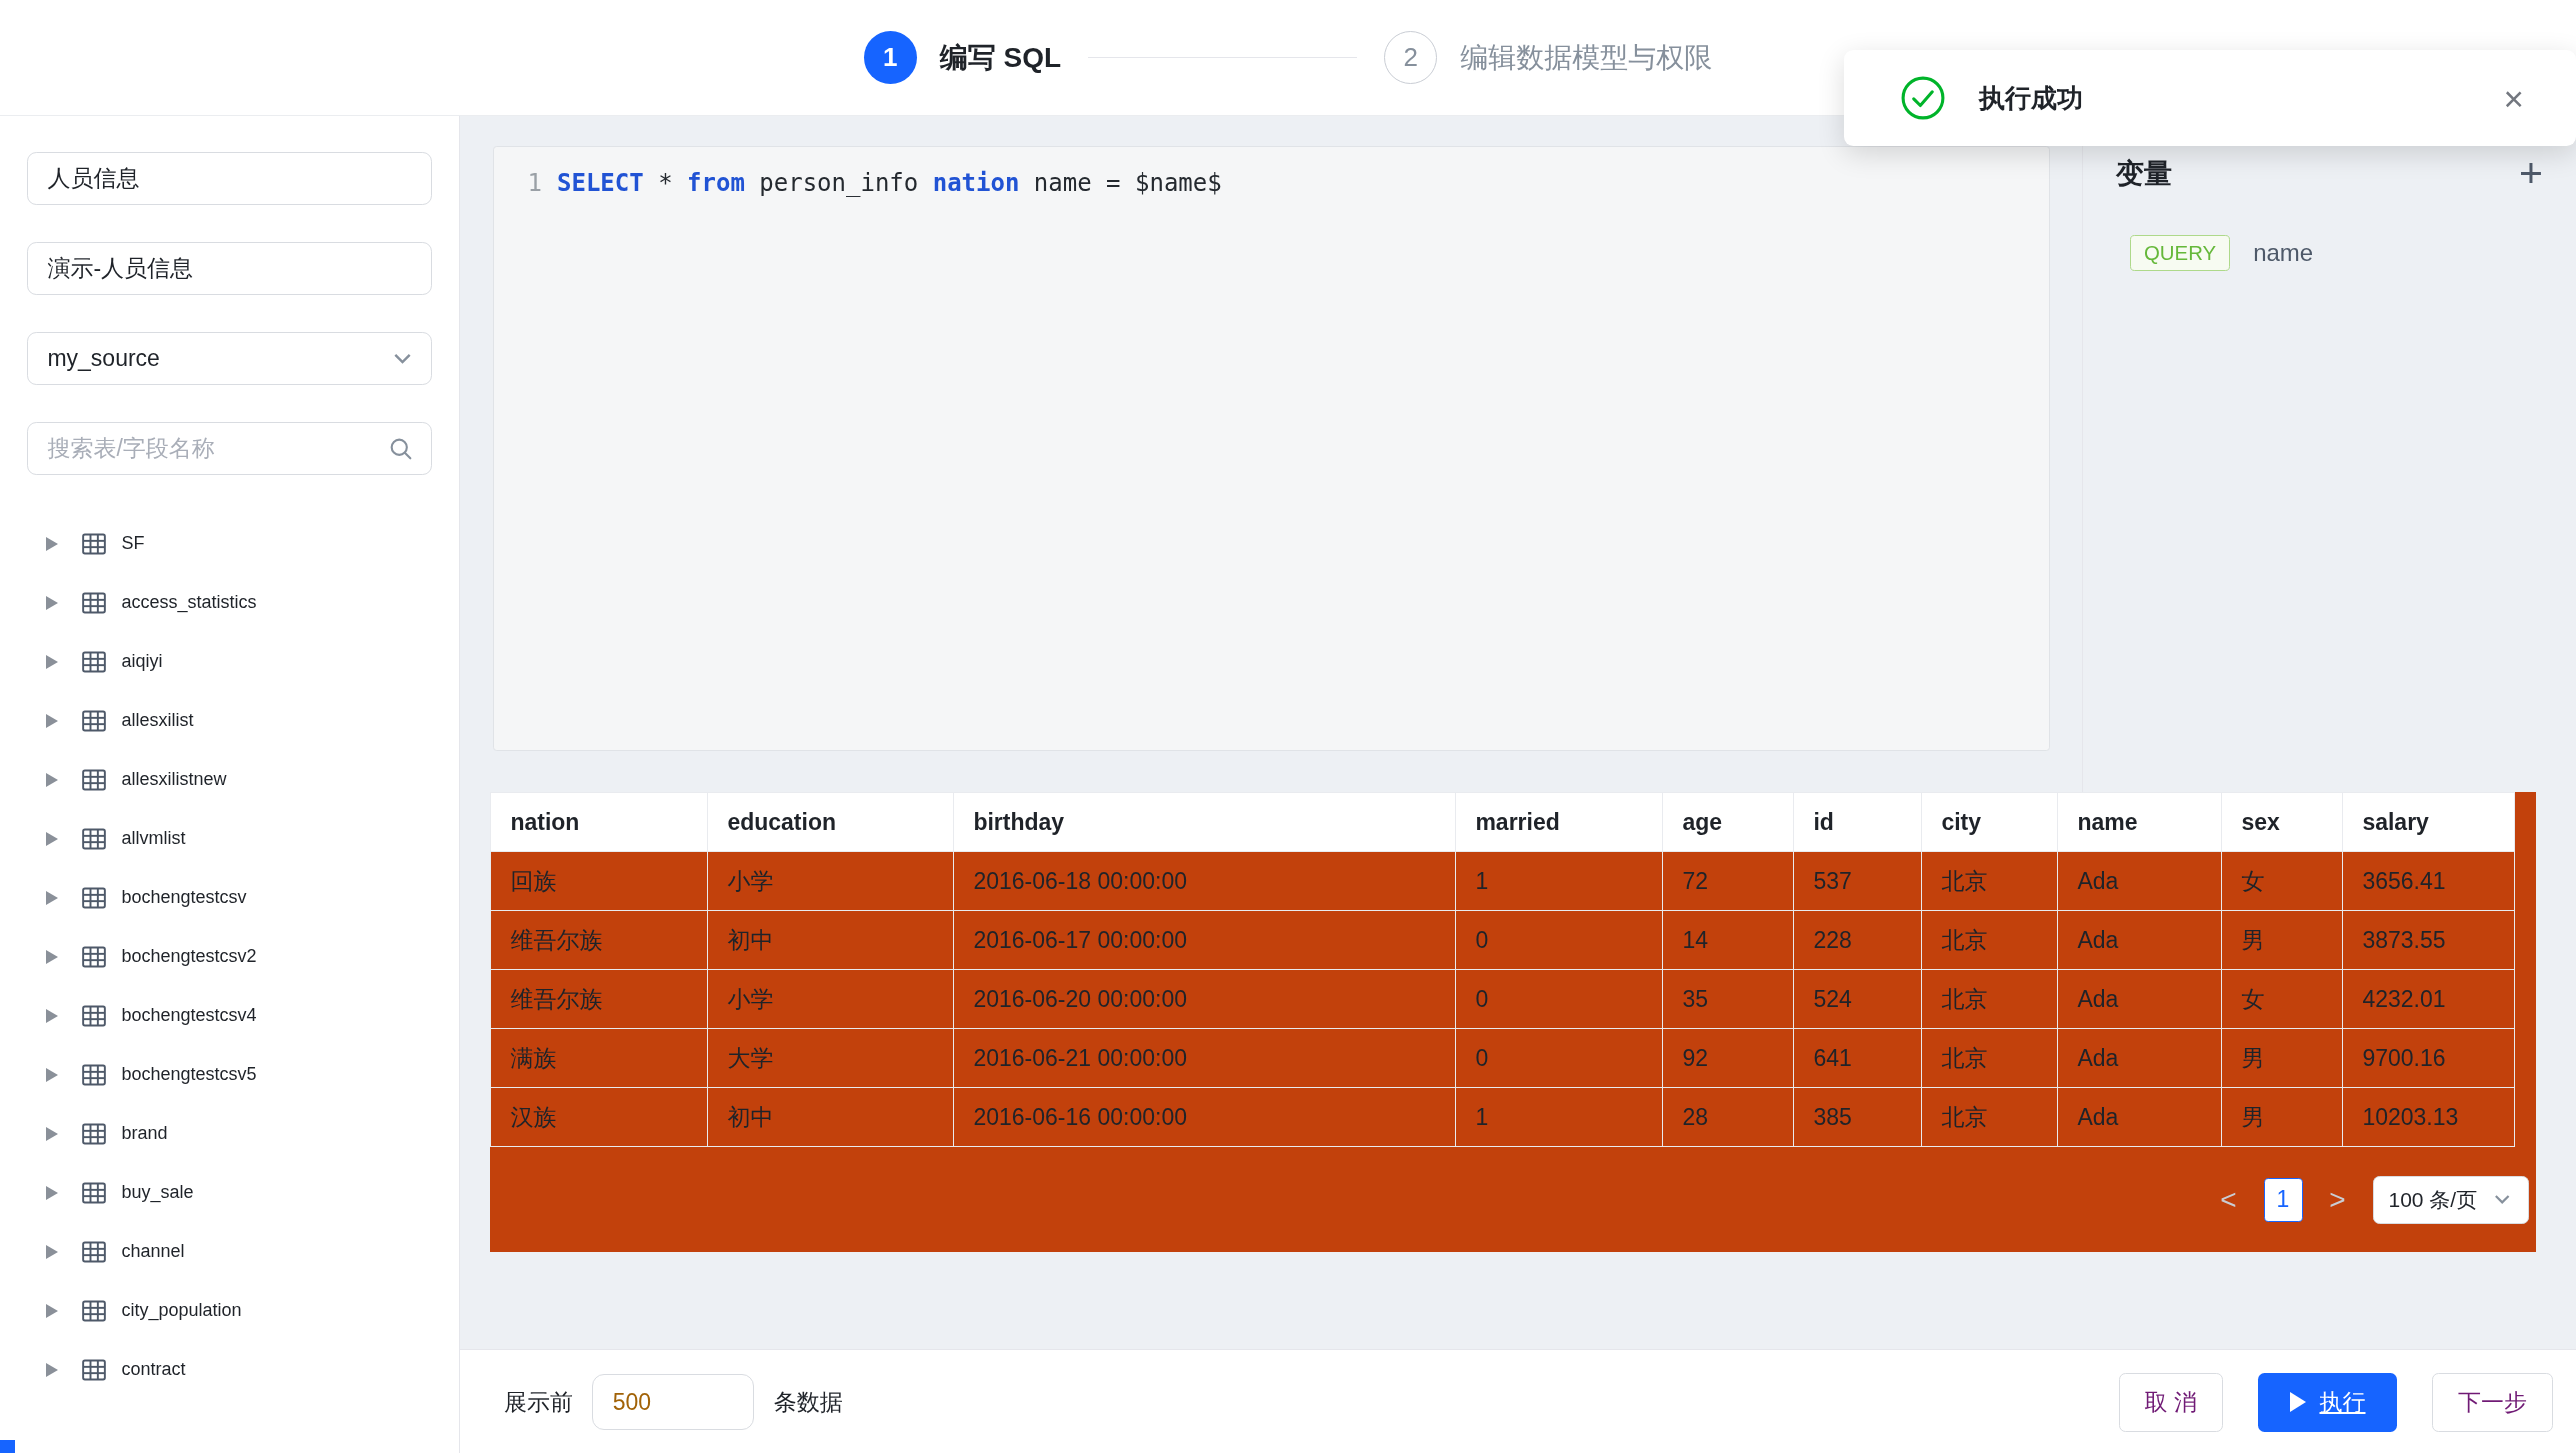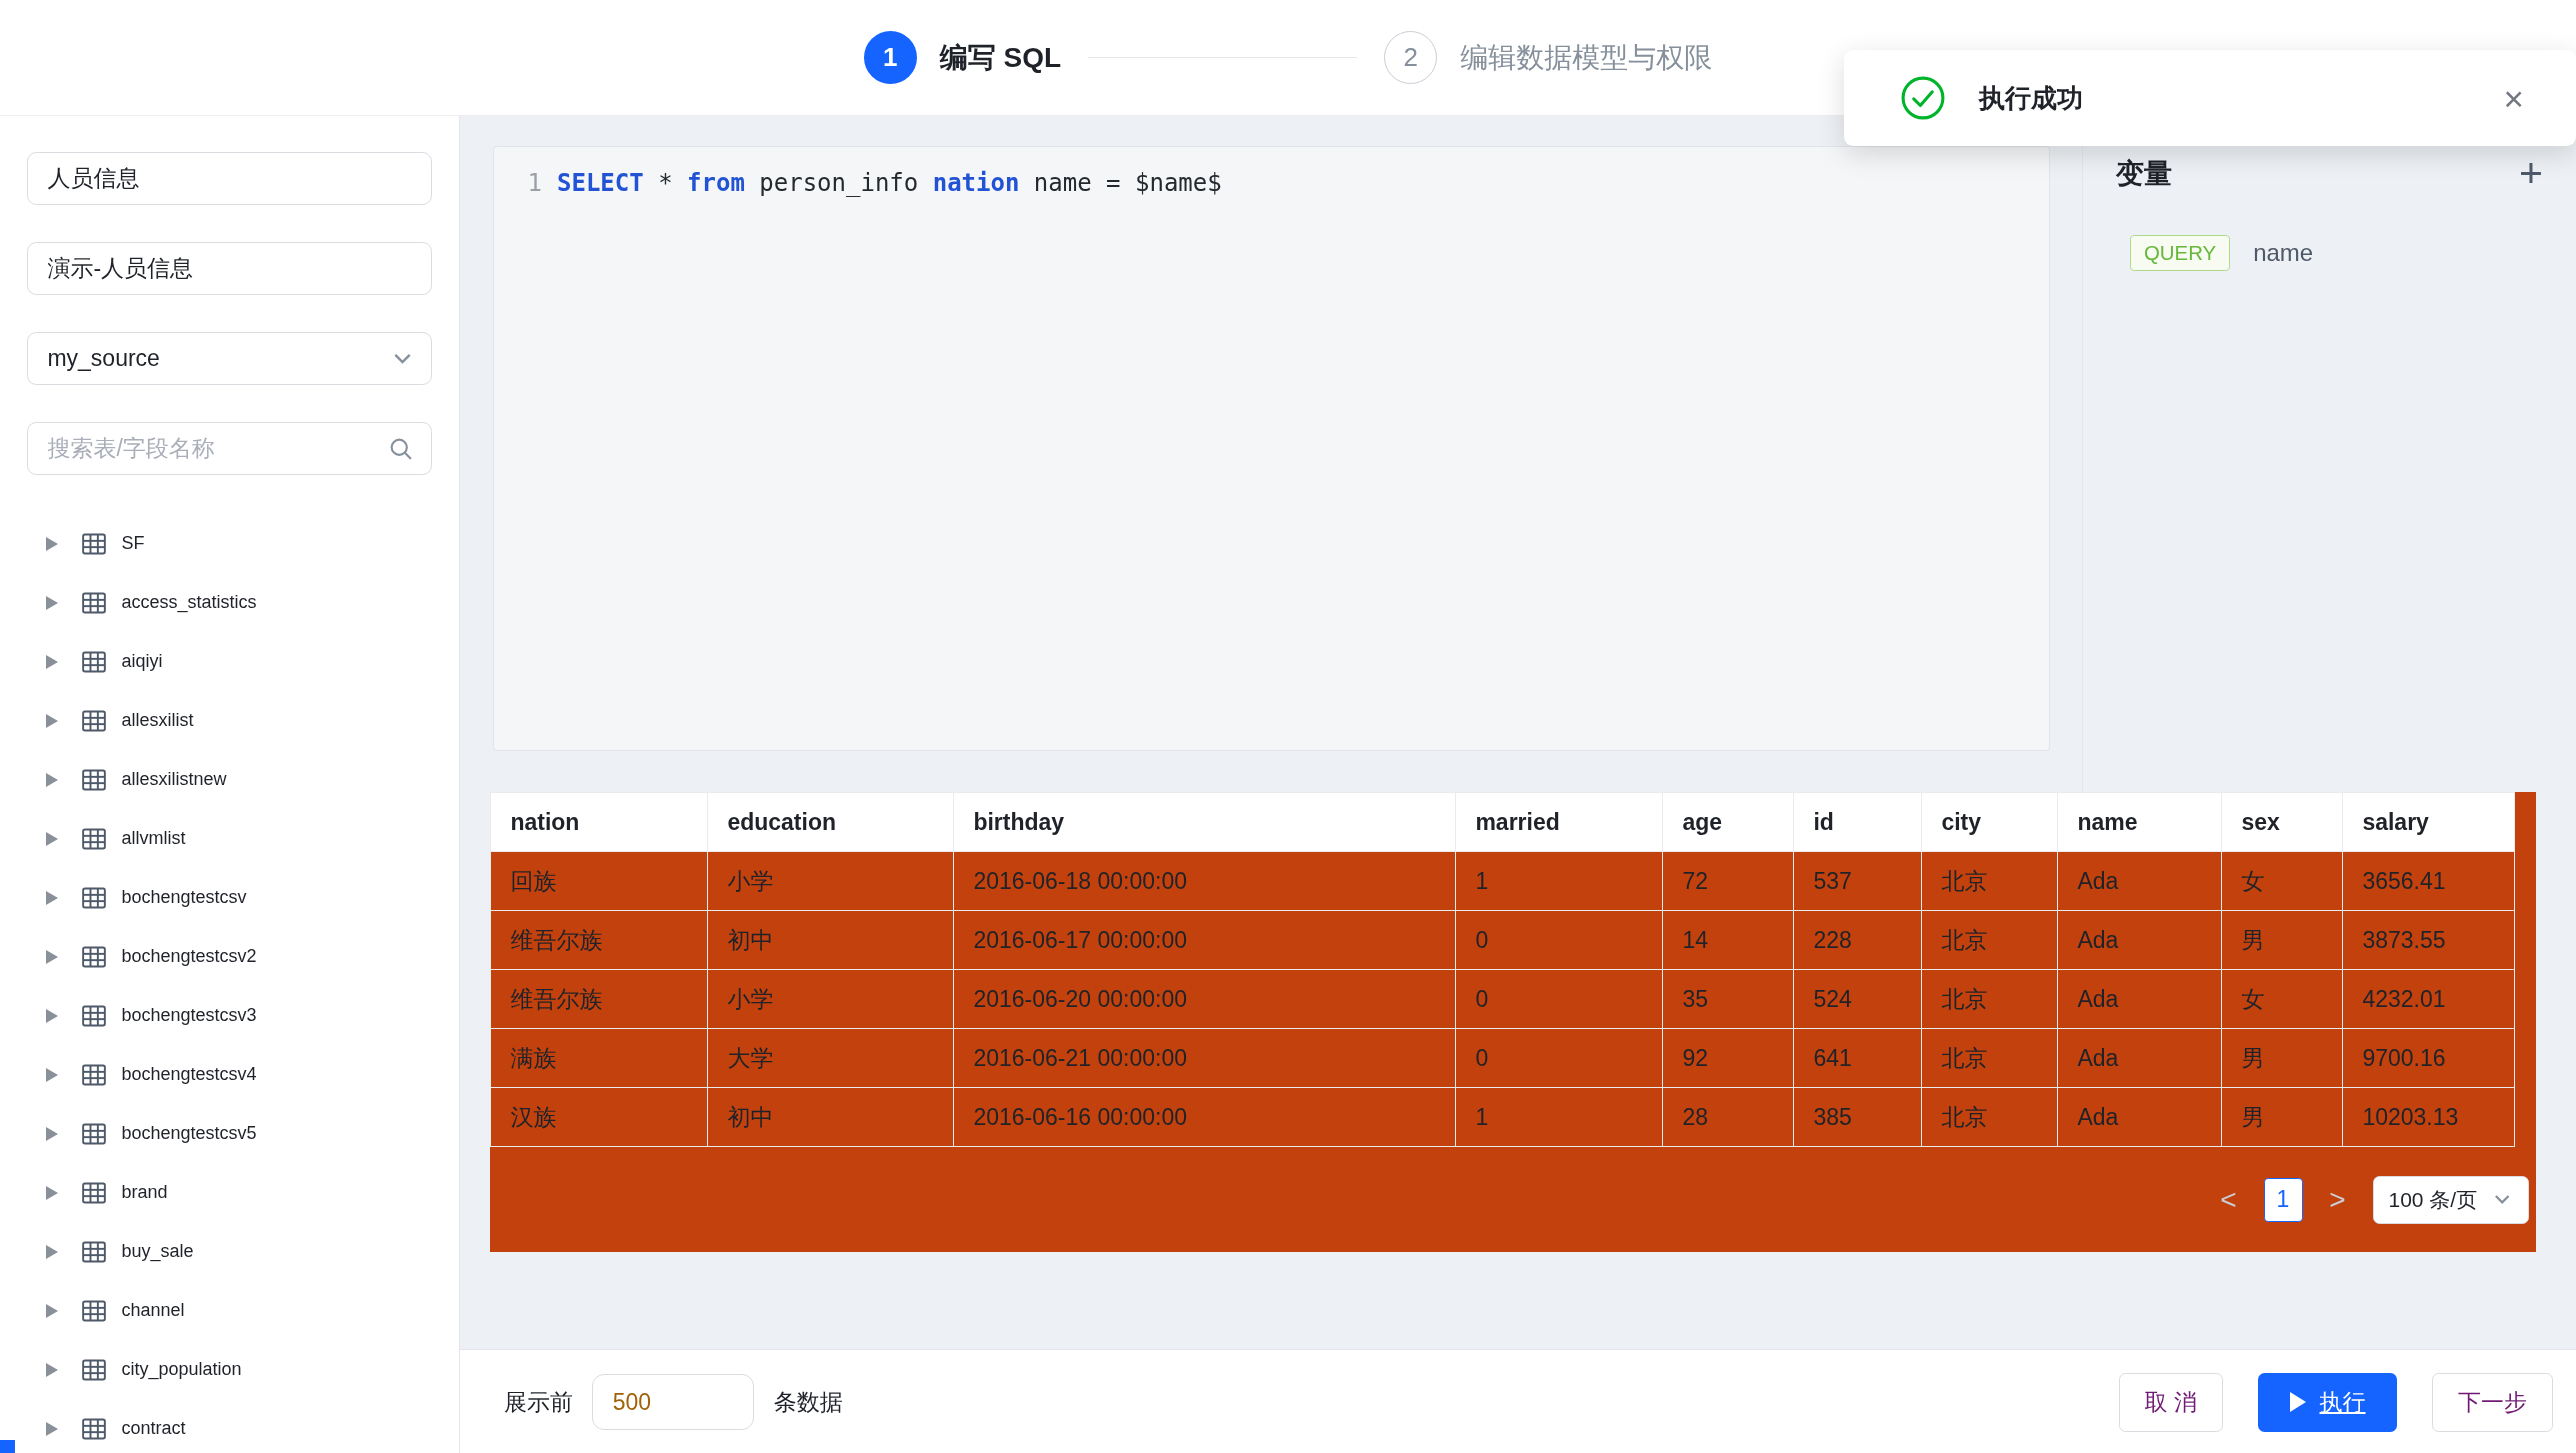--- a/index.html
+++ b/index.html
@@ -253,31 +253,20 @@
     <svg class="grid-icon" viewBox="0 0 16 16">
       <rect x="1.8" y="2.6" width="12.4" height="10.8" rx="1"></rect>
       <line x1="1.8" y1="6.2" x2="14.2" y2="6.2"></line>
       <line x1="1.8" y1="9.8" x2="14.2" y2="9.8"></line>
       <line x1="6" y1="2.6" x2="6" y2="13.4"></line>
       <line x1="10.2" y1="2.6" x2="10.2" y2="13.4"></line>
     </svg>
     <span class="tree-label">bochengtestcsv2</span>
   </div>
 
-  <div class="tree-item">
-    <span class="caret"></span>
-    <svg class="grid-icon" viewBox="0 0 16 16">
-      <rect x="1.8" y="2.6" width="12.4" height="10.8" rx="1"></rect>
-      <line x1="1.8" y1="6.2" x2="14.2" y2="6.2"></line>
-      <line x1="1.8" y1="9.8" x2="14.2" y2="9.8"></line>
-      <line x1="6" y1="2.6" x2="6" y2="13.4"></line>
-      <line x1="10.2" y1="2.6" x2="10.2" y2="13.4"></line>
-    </svg>
-    <span class="tree-label">bochengtestcsv3</span>
-  </div>
 
   <div class="tree-item">
     <span class="caret"></span>
     <svg class="grid-icon" viewBox="0 0 16 16">
       <rect x="1.8" y="2.6" width="12.4" height="10.8" rx="1"></rect>
       <line x1="1.8" y1="6.2" x2="14.2" y2="6.2"></line>
       <line x1="1.8" y1="9.8" x2="14.2" y2="9.8"></line>
       <line x1="6" y1="2.6" x2="6" y2="13.4"></line>
       <line x1="10.2" y1="2.6" x2="10.2" y2="13.4"></line>
     </svg>

